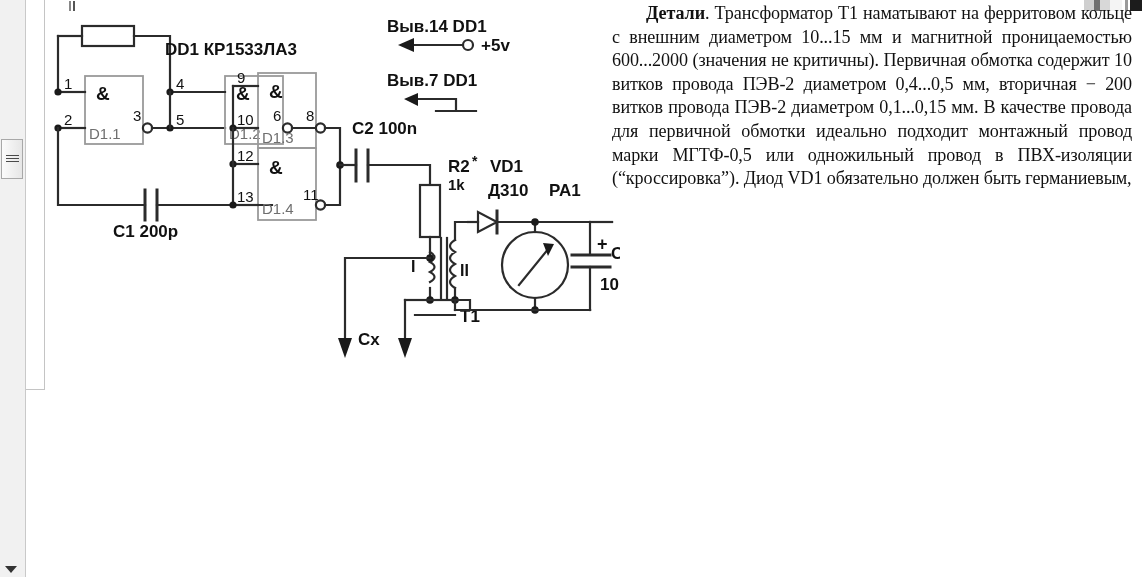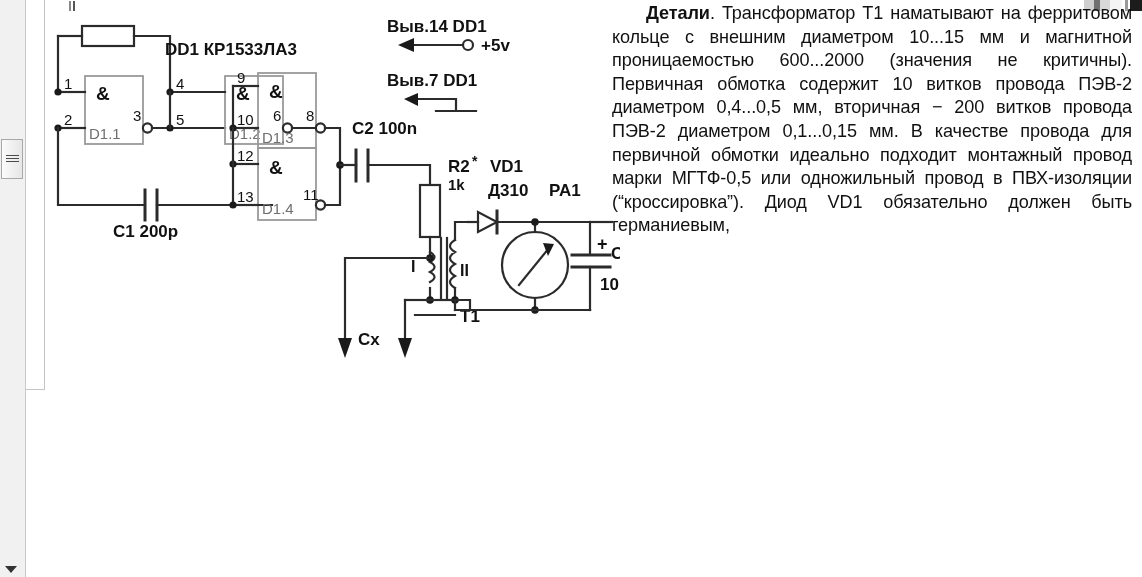--- a/index.html
+++ b/index.html
@@ -128,21 +128,21 @@
     width: 620px;
     height: 400px;
   }
 
   
   #article {
     position: absolute;
     left: 612px;
     top: 2px;
     width: 520px;
-    font-family: Liberation Sans, sans-serif;
+    font-family: Liberation Serif, serif;
     font-size: 18.1px;
     line-height: 23.6px;
     color: #111;
     text-align: justify;
     letter-spacing: -0.1px;
   }
   #article .lead {
     font-weight: bold;
   }
   #article p {

